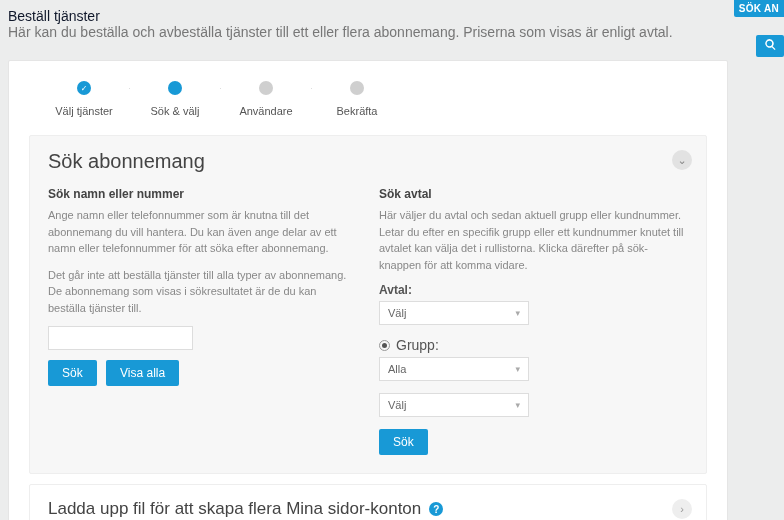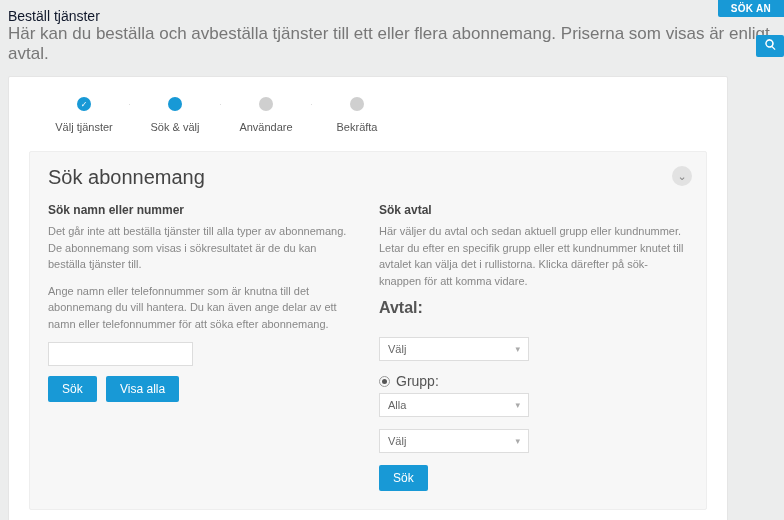--- a/index.html
+++ b/index.html
@@ -13,23 +13,23 @@
   overflow: hidden;
   position: relative;
 }
 .page { padding: 8px 8px 8px 8px; }
 .page-title {
   font-size: 14px;
   font-weight: 300;
   color: #0f172a;
 }
 .page-subtitle {
-  font-size: 17px;
+  font-size: 14px;
   color: #777;
-  margin-bottom: 12px;
+  margin-bottom: 20px;
 }
 .card {
   background: #fff;
   border: 1px solid #e5e5e5;
   border-radius: 2px;
   padding: 20px 20px 10px 20px;
   width: 720px;
 }
 .stepper {
   display: flex;
@@ -75,21 +75,21 @@
   background: #e2e2e2;
   display: flex; align-items: center; justify-content: center;
   color: #888; font-size: 11px;
 }
 .columns { display: flex; gap: 22px; }
 .col { flex: 1; }
 .sub-head {
   font-size: 12px; font-weight: 600; color: #444; margin-bottom: 6px;
 }
 .help-text { font-size: 11px; color: #888; line-height: 1.5; margin-bottom: 10px; }
-.field-label { font-size: 16px; font-weight: 600; color: #555; margin-bottom: 20px; display: block;}
+.field-label { font-size: 12px; font-weight: 600; color: #555; margin-bottom: 4px; display: block;}
 .text-input {
   width: 145px; height: 24px; border: 1px solid #ddd; background: #fff;
   padding: 2px 6px; font-size: 11px; color: #333;
   margin-bottom: 10px;
 }
 .select {
   width: 150px; height: 24px; border: 1px solid #ddd; background: #fff;
   font-size: 11px; color: #666; padding: 2px 8px;
   display: flex; align-items: center; justify-content: space-between;
   margin-bottom: 12px;
@@ -132,21 +132,21 @@
   width: 20px; height: 20px; border-radius: 50%; background:#eee;
   display:flex; align-items:center; justify-content:center; color:#999; font-size:11px;
 }
 
 .right-rail {
   position: absolute; top: 0; right: 0; width: 36px;
   display: flex; flex-direction: column; align-items: flex-end;
 }
 .rail-tab {
   background: #1899d6; color: #fff; font-size: 10px; font-weight: 700;
-  padding: 3px 13px; border-radius: 0 0 0 2px;
+  padding: 3px 5px; border-radius: 0 0 0 2px;
   letter-spacing: 0.3px;
   white-space: nowrap;
 }
 .rail-search {
   margin-top: 18px;
   width: 28px; height: 22px; background: #1899d6; border-radius: 2px;
   display:flex; align-items:center; justify-content:center;
 }
 .rail-search svg { width: 13px; height: 13px; fill: #fff; }
 </style>
@@ -194,22 +194,22 @@
 
     <div class="section">
       <div class="section-title">Sök abonnemang</div>
       <div class="section-chevron">
         <span>⌄</span>
       </div>
 
       <div class="columns">
         <div class="col">
           <div class="sub-head">Sök namn eller nummer</div>
+          <div class="help-text">Ange namn eller telefonnummer som är knutna till det abonnemang du vill hantera. Du kan även ange delar av ett namn eller telefonnummer för att söka efter abonnemang.</div>
           <div class="help-text">Det går inte att beställa tjänster till alla typer av abonnemang. De abonnemang som visas i sökresultatet är de du kan beställa tjänster till.</div>
-          <div class="help-text">Ange namn eller telefonnummer som är knutna till det abonnemang du vill hantera. Du kan även ange delar av ett namn eller telefonnummer för att söka efter abonnemang.</div>
           <input class="text-input" type="text" value="" style="">
           <div>
             <button class="btn">Sök</button>
             <button class="btn">Visa alla</button>
           </div>
         </div>
 
         <div class="col">
           <div class="sub-head">Sök avtal</div>
           <div class="help-text">Här väljer du avtal och sedan aktuell grupp eller kundnummer. Letar du efter en specifik grupp eller ett kundnummer knutet till avtalet kan välja det i rullistorna. Klicka därefter på sök-knappen för att komma vidare.</div>

